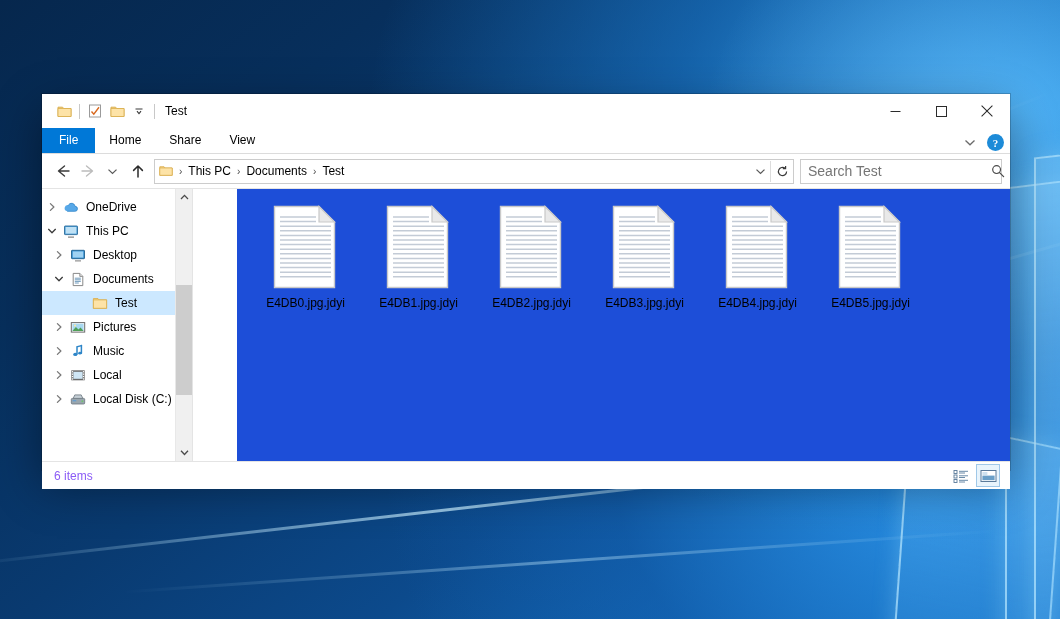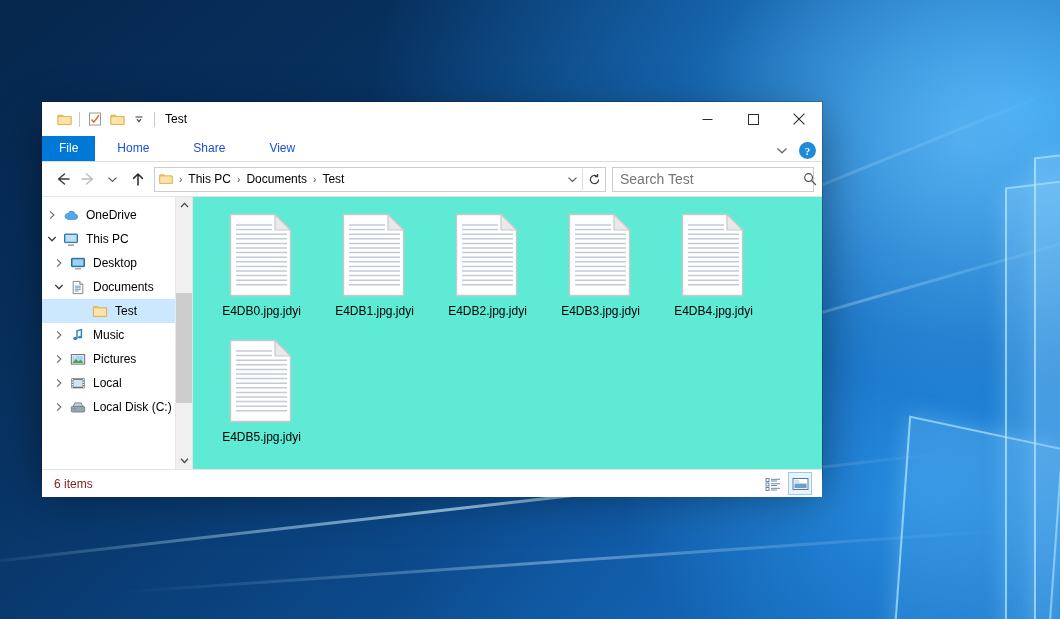--- a/index.html
+++ b/index.html
@@ -35,37 +35,37 @@
   }
   #ray-1{left:-40px;top:508px;width:980px;transform:rotate(-6.5deg);}
   #ray-2{left:120px;top:560px;width:880px;transform:rotate(-4deg);opacity:.55;}
   #ray-3{left:600px;top:300px;width:520px;transform:rotate(-16deg);opacity:.45;}
   #ray-4{left:640px;top:170px;width:430px;transform:rotate(-22deg);opacity:.30;}
   #glow{left:700px;top:-120px;width:520px;height:520px;border-radius:50%;
         background:radial-gradient(circle, rgba(130,205,255,.40) 0%, rgba(80,175,240,0) 70%);}
 
   
   #explorer{
-    position:absolute;left:42px;top:102px;width:780px;height:376px;
+    position:absolute;left:42px;top:94px;width:968px;height:376px;
     background:#ffffff;
     box-shadow:0 0 0 1px rgba(0,0,0,.18), 0 16px 44px rgba(0,0,0,.40);
     font-size:12px;color:#000;
   }
   
   #titlebar{height:34px;background:#ffffff;display:flex;align-items:center;position:relative;}
   #qat{display:flex;align-items:center;gap:0;padding-left:11px;height:100%;}
   .qat-btn{width:22px;height:22px;display:flex;align-items:center;justify-content:center;cursor:default;}
   .qat-sep{width:1px;height:15px;background:#c8c8c8;margin:0 4px;}
   #win-title{margin-left:6px;font-size:12px;color:#000;line-height:1;}
   #wincontrols{position:absolute;right:0;top:0;height:34px;display:flex;}
   .wc{width:46px;height:34px;display:flex;align-items:center;justify-content:center;cursor:default;}
   
   #ribbon{height:25px;background:#ffffff;display:flex;align-items:center;position:relative;
           border-bottom:1px solid #dcdcdc;}
-  .rtab{height:25px;line-height:25px;padding:0 22px;font-size:12px;color:#1d4ed8;cursor:default;}
+  .rtab{height:25px;line-height:25px;padding:0 14px;font-size:12px;color:#000000;cursor:default;}
   #tab-file{background:#0078d7;color:#fff;padding:0 17px;}
   #ribbon-right{position:absolute;right:6px;bottom:2px;display:flex;align-items:center;gap:9px;}
   #ribbon-collapse{width:16px;height:16px;display:flex;align-items:center;justify-content:center;cursor:default;}
   #help-btn{width:17px;height:17px;border-radius:50%;background:#1d8bd8;color:#fff;font-size:11px;
             font-weight:bold;display:flex;align-items:center;justify-content:center;cursor:default;
             font-family:"Liberation Serif",serif;}
   
   #addrrow{height:34px;display:flex;align-items:center;padding:0 8px;gap:0;background:#fff;}
   .navbtn{width:25px;height:25px;display:flex;align-items:center;justify-content:center;cursor:default;}
   #addrbox{flex:1;height:23px;border:1px solid #cccccc;background:#fff;display:flex;align-items:center;
@@ -97,30 +97,30 @@
   
   #nav-sb{position:absolute;right:0;top:0;width:16px;height:272px;background:#f0f0f0;
           border-left:1px solid #e8e8e8;}
   .sb-arrow{width:16px;height:17px;display:flex;align-items:center;justify-content:center;cursor:default;
             color:#606060;font-size:8px;}
   #nav-sb-thumb{position:absolute;left:0;top:96px;width:16px;height:110px;background:#cdcdcd;cursor:default;}
   #nav-sb-down{position:absolute;bottom:0;left:0;}
   
   #splitter{width:1px;background:#e4e4e4;cursor:col-resize;}
   
-  #content{flex:1;background:#5eead4;position:relative;overflow:hidden;padding:8px 10px 0 12px;}
+  #content{flex:1;background:#1d4ed8;position:relative;overflow:hidden;padding:8px 10px 0 12px;margin-left:44px;}
   #filegrid{display:flex;flex-wrap:wrap;align-content:flex-start;}
   .file-item{width:113px;height:120px;display:flex;flex-direction:column;align-items:center;
              cursor:default;padding-top:6px;}
   .file-icon-wrap{width:80px;height:88px;display:flex;align-items:flex-start;justify-content:center;padding-top:2px;}
   .file-name{font-size:12px;color:#000;text-align:center;margin-top:2px;padding:1px 3px;white-space:nowrap;}
   
   #statusbar{height:27px;border-top:1px solid #e4e4e4;display:flex;align-items:center;
              background:#fff;position:relative;padding-left:12px;}
-  #status-text{font-size:12px;color:#7f1d1d;}
+  #status-text{font-size:12px;color:#8b5cf6;}
   #view-btns{position:absolute;right:10px;top:2px;display:flex;gap:3px;align-items:center;}
   .view-btn{width:22px;height:21px;display:flex;align-items:center;justify-content:center;cursor:default;
             border:1px solid transparent;}
   .view-btn.active{border:1px solid #a0c8e8;background:#e8f4fc;}
 </style>
 </head>
 <body>
 
 <div id="desktop">
   <div class="wp-layer" id="glow"></div>
@@ -329,43 +329,43 @@
               <span class="nav-label">Test</span>
             </div>
             <div class="nav-item indent-1">
               <span class="nav-chev">
                 <svg width="10" height="10" viewBox="0 0 10 10">
                   <path d="M3.4 1.6L6.9 5l-3.5 3.4" fill="none" stroke="#787878" stroke-width="1.25" stroke-linecap="round" stroke-linejoin="round"></path>
                 </svg>
               </span>
               <span class="nav-ico">
                 <svg width="16" height="15" viewBox="0 0 16 15">
+                  <rect x="1.3" y="2.6" width="13.4" height="9.5" fill="#fff" stroke="#6a6a6a" stroke-width="1"></rect>
+                  <rect x="2.4" y="3.7" width="11.2" height="7.3" fill="#a8d8f0"></rect>
+                  <path d="M2.4 11l3.5-4 2.6 2.6 2-2 3.1 3.4z" fill="#4f9f57"></path>
+                  <circle cx="5" cy="5.6" r="1" fill="#ffe9a0"></circle>
+                </svg>
+              </span>
+              <span class="nav-label">Pictures</span>
+            </div>
+            <div class="nav-item indent-1">
+              <span class="nav-chev">
+                <svg width="10" height="10" viewBox="0 0 10 10">
+                  <path d="M3.4 1.6L6.9 5l-3.5 3.4" fill="none" stroke="#787878" stroke-width="1.25" stroke-linecap="round" stroke-linejoin="round"></path>
+                </svg>
+              </span>
+              <span class="nav-ico">
+                <svg width="16" height="15" viewBox="0 0 16 15">
                   <path d="M11.4 1.6v7.6" stroke="#2e86c8" stroke-width="1.5" stroke-linecap="round"></path>
                   <path d="M11.4 1.6l-4.4 1.3v7" stroke="#2e86c8" stroke-width="1.5" stroke-linecap="round" fill="none"></path>
                   <ellipse cx="5.3" cy="10.4" rx="2.1" ry="1.7" fill="#2e86c8"></ellipse>
                   <ellipse cx="9.9" cy="9.2" rx="1.7" ry="1.4" fill="#2e86c8"></ellipse>
                 </svg>
               </span>
               <span class="nav-label">Music</span>
-            </div>
-            <div class="nav-item indent-1">
-              <span class="nav-chev">
-                <svg width="10" height="10" viewBox="0 0 10 10">
-                  <path d="M3.4 1.6L6.9 5l-3.5 3.4" fill="none" stroke="#787878" stroke-width="1.25" stroke-linecap="round" stroke-linejoin="round"></path>
-                </svg>
-              </span>
-              <span class="nav-ico">
-                <svg width="16" height="15" viewBox="0 0 16 15">
-                  <rect x="1.3" y="2.6" width="13.4" height="9.5" fill="#fff" stroke="#6a6a6a" stroke-width="1"></rect>
-                  <rect x="2.4" y="3.7" width="11.2" height="7.3" fill="#a8d8f0"></rect>
-                  <path d="M2.4 11l3.5-4 2.6 2.6 2-2 3.1 3.4z" fill="#4f9f57"></path>
-                  <circle cx="5" cy="5.6" r="1" fill="#ffe9a0"></circle>
-                </svg>
-              </span>
-              <span class="nav-label">Pictures</span>
             </div>
             <div class="nav-item indent-1">
               <span class="nav-chev">
                 <svg width="10" height="10" viewBox="0 0 10 10">
                   <path d="M3.4 1.6L6.9 5l-3.5 3.4" fill="none" stroke="#787878" stroke-width="1.25" stroke-linecap="round" stroke-linejoin="round"></path>
                 </svg>
               </span>
               <span class="nav-ico">
                 <svg width="16" height="15" viewBox="0 0 16 15">
                   <rect x="1.3" y="2.3" width="13.4" height="10" fill="#6a6a6a"></rect>

